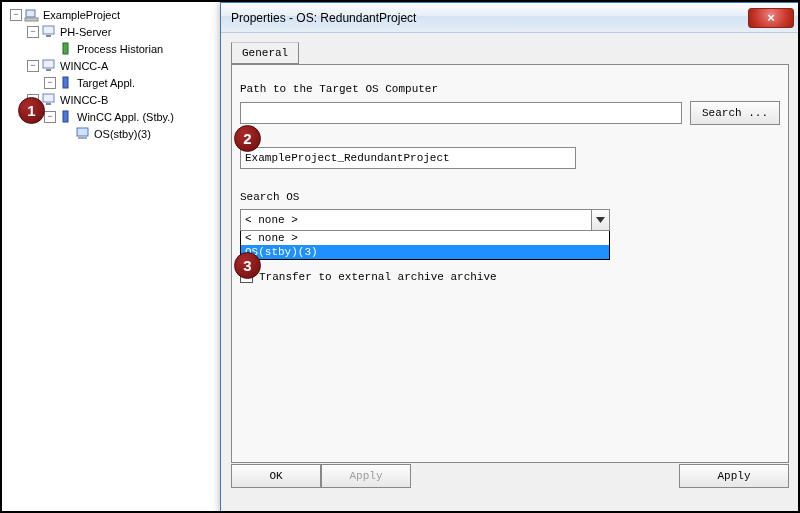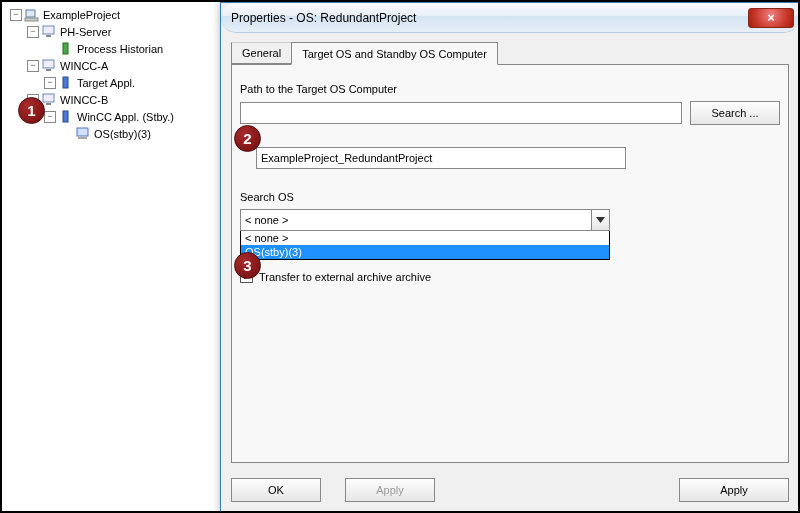--- a/index.html
+++ b/index.html
@@ -57,36 +57,36 @@
     display:flex; flex-direction:column;
   }
   .titlebar {
     height: 30px;
     background: linear-gradient(#fbfcfd,#e6eef7 45%,#d4e3f3 46%,#e6eef7);
     border-bottom: 1px solid #b9cde2;
     display:flex; align-items:center; justify-content:space-between;
     padding: 0 5px 0 10px;
     color: #000;
     font-size: 12px;
-    border-radius: 15px;
   }
   .closebtn {
     width: 46px; height: 20px;
     border-radius: 3px;
     background: radial-gradient(circle at 50% 30%, #f08080, #c83a2b 60%, #a11b0c);
     border: 1px solid #8a2416;
     color: #fff;
     display:flex; align-items:center; justify-content:center;
     font-size: 13px; font-weight:bold;
     cursor:pointer;
   }
   .dlg-body {
     flex:1;
     padding: 8px 10px 10px 10px;
     position: relative;
+    font-family: Liberation Mono, monospace;
   }
   .tabs {
     display:flex; align-items:flex-end;
     border-bottom: 1px solid #888;
     height: 24px;
   }
   .tab {
     padding: 4px 10px 4px 10px;
     border: 1px solid #888;
     background: #f0f0f0;
@@ -149,22 +149,22 @@
   }
   .dd-opt { padding: 1px 4px; }
   .dd-opt.sel { background:#1e90ff; color:#fff; }
   .chk-row { display:flex; align-items:center; gap:6px; margin-top:10px; }
   .chk {
     width:13px; height:13px; border:1px solid #555; background:#fff;
     display:flex; align-items:center; justify-content:center;
     font-size:10px; line-height:10px;
   }
   .btn-row {
-    position:absolute; left:10px; right:10px; bottom:10px;
-    display:flex; gap:24px;
+    position:absolute; left:10px; right:10px; bottom:24px;
+    display:flex; gap:0;
   }
   .btn-row .spacer { flex:1; }
 
   
   .callout {
     position:absolute; width:27px; height:27px; border-radius:50%;
     background: radial-gradient(circle at 35% 30%, #aa2a2a, #6e0d0d);
     color:#fff; font-weight:bold; font-size:15px;
     display:flex; align-items:center; justify-content:center;
     border:1px solid #4d0808;
@@ -257,31 +257,30 @@
 <div class="dialog">
   <div class="titlebar">
     <span>Properties - OS: RedundantProject</span>
     <div class="closebtn">
       <span>×</span>
     </div>
   </div>
   <div class="dlg-body">
     <div class="tabs">
       <div class="tab inactive">General</div>
-      <div class="tab active">Target OS and Standby OS Computer</div>
     </div>
     <div class="tab-page">
       <span class="fldlbl">Path to the Target OS Computer</span>
       <div class="row-path">
         <input class="txtfield" value="" style="">
         <button class="btn">Search ...</button>
       </div>
 
       <div style="height:22px"></div>
-      <input class="txtfield" style="width: 370px; display: block; margin-left: 16px;" value="ExampleProject_RedundantProject">
+      <input class="txtfield" style="width: 336px; display: block;" value="ExampleProject_RedundantProject">
 
       <div style="height:22px"></div>
       <span class="fldlbl">Search OS</span>
       <div class="select" style="width:370px">
         <span>&lt; none &gt;</span>
         <span class="arrow">
           <svg width="9" height="6">
               <polygon points="0,0 9,0 4.5,6" fill="#333"></polygon>
             </svg>
         </span>

